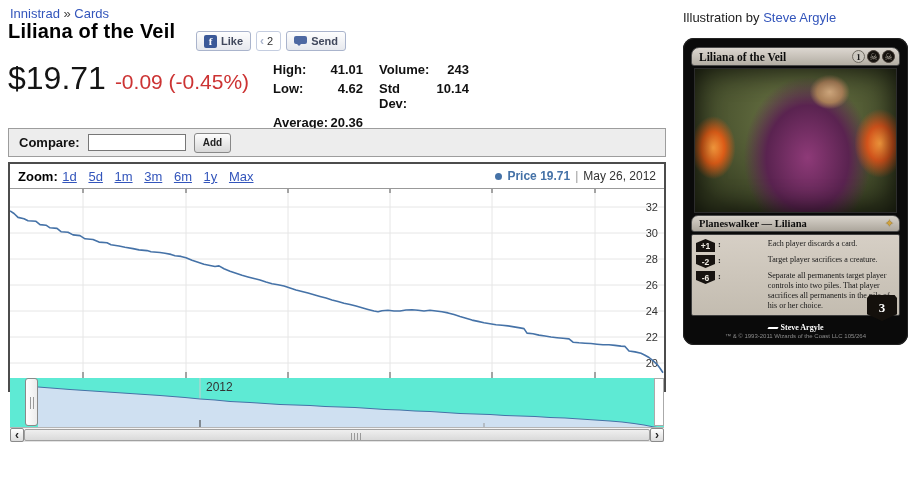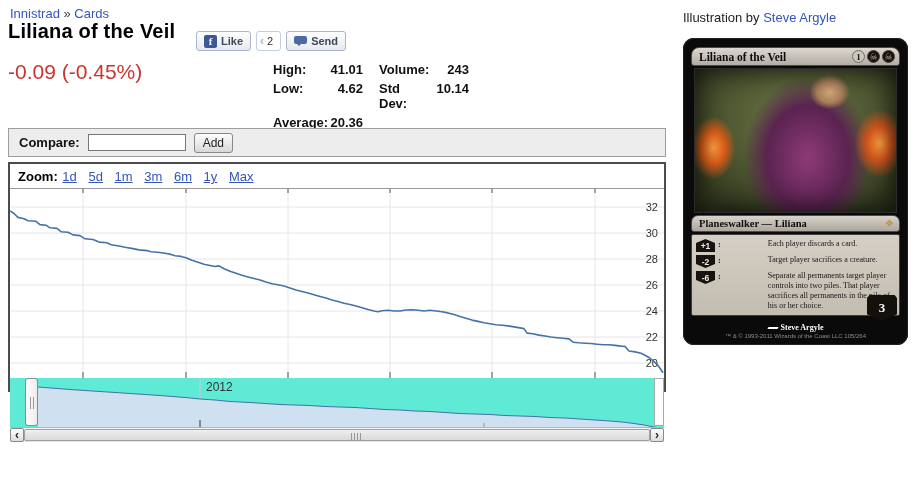--- a/index.html
+++ b/index.html
@@ -32,22 +32,22 @@
   #price-change { font-size:21px; color:#cc3333; }
   #stats { left:273px; top:62px; display:grid; grid-template-columns:52px 38px 16px 52px 38px;
            row-gap:4px; font-size:13px; font-weight:bold; color:#111; }
   .stat-val { text-align:right; }
 
   
   #compare-bar { left:8px; top:128px; width:658px; height:29px; background:#ededed; border:1px solid #9d9d9d;
                  display:flex; align-items:center; padding-left:10px; gap:8px; }
   #compare-label { font-size:13px; font-weight:bold; color:#111; }
   #compare-input { width:98px; height:17px; border:1px solid #777; background:#fff; font-size:12px; padding:0 2px; }
-  #add-btn { height:20px; padding:0 8px; font-size:12px; color:#222; background:linear-gradient(#fdfdfd,#d8d8d8);
-             border:1px solid #888; border-radius:3px; cursor:pointer; }
+  #add-btn { height:20px; padding:0 8px; font-size:10px; color:#222; background:linear-gradient(#fdfdfd,#d8d8d8);
+             border:1px solid #888; border-radius:3px; cursor:pointer;font-weight:bold; }
 
   
   #chart { left:8px; top:162px; width:658px; height:230px; border:2px solid #4c4c4c; background:#fff; }
   #chart-toolbar { position:relative; height:24px; }
   #zoom-links { position:absolute; left:8px; top:5px; font-size:13px; color:#000; }
   #zoom-links .zl { font-weight:bold; margin-right:1px; }
   #zoom-links a { color:#3355bb; text-decoration:underline; margin-right:8px; cursor:pointer; }
   #legend { position:absolute; right:8px; top:5px; font-size:12px; color:#333; display:flex; align-items:center; gap:5px; }
   #legend .dot { width:7px; height:7px; border-radius:50%; background:#4572a7; }
   #legend .series { color:#4572a7; font-weight:bold; cursor:pointer; }
@@ -146,20 +146,21 @@
   <div class="fb-btn">
     <span class="fb-bubble">
         <i></i>
         <b></b>
       </span>
     <span>Send</span>
   </div>
 </div>
 
 <div class="abs" id="price-line">
+  <span id="price-current">$19.71</span>
   <span id="price-change">-0.09 (-0.45%)</span>
 </div>
 
 <div class="abs" id="stats">
   <span>High:</span>
   <span class="stat-val">41.01</span>
   <span></span>
   <span>Volume:</span>
   <span class="stat-val">243</span>
 
@@ -186,20 +187,28 @@
   <div id="chart-toolbar">
     <div id="zoom-links">
       <span class="zl">Zoom:</span>
       <a>1d</a>
       <a>5d</a>
       <a>1m</a>
       <a>3m</a>
       <a>6m</a>
       <a>1y</a>
       <a>Max</a>
+    </div>
+    <div id="legend">
+      <span class="dot"></span>
+      <span class="series">
+        <span>Price</span>&nbsp;<span>19.71</span>
+      </span>
+      <span class="sep">|</span>
+      <span>May 26, 2012</span>
     </div>
   </div>
 
   <div id="plot-area">
     <svg id="plot-svg" width="654" height="190">
         <line x1="0" y1="19" x2="654" y2="19" stroke="#e6e6e6" stroke-width="1"></line>
         <text x="648" y="23" text-anchor="end" font-size="11" fill="#333" font-family="Liberation Sans, sans-serif">32</text>
         <line x1="0" y1="45" x2="654" y2="45" stroke="#e6e6e6" stroke-width="1"></line>
         <text x="648" y="49" text-anchor="end" font-size="11" fill="#333" font-family="Liberation Sans, sans-serif">30</text>
         <line x1="0" y1="71" x2="654" y2="71" stroke="#e6e6e6" stroke-width="1"></line>

